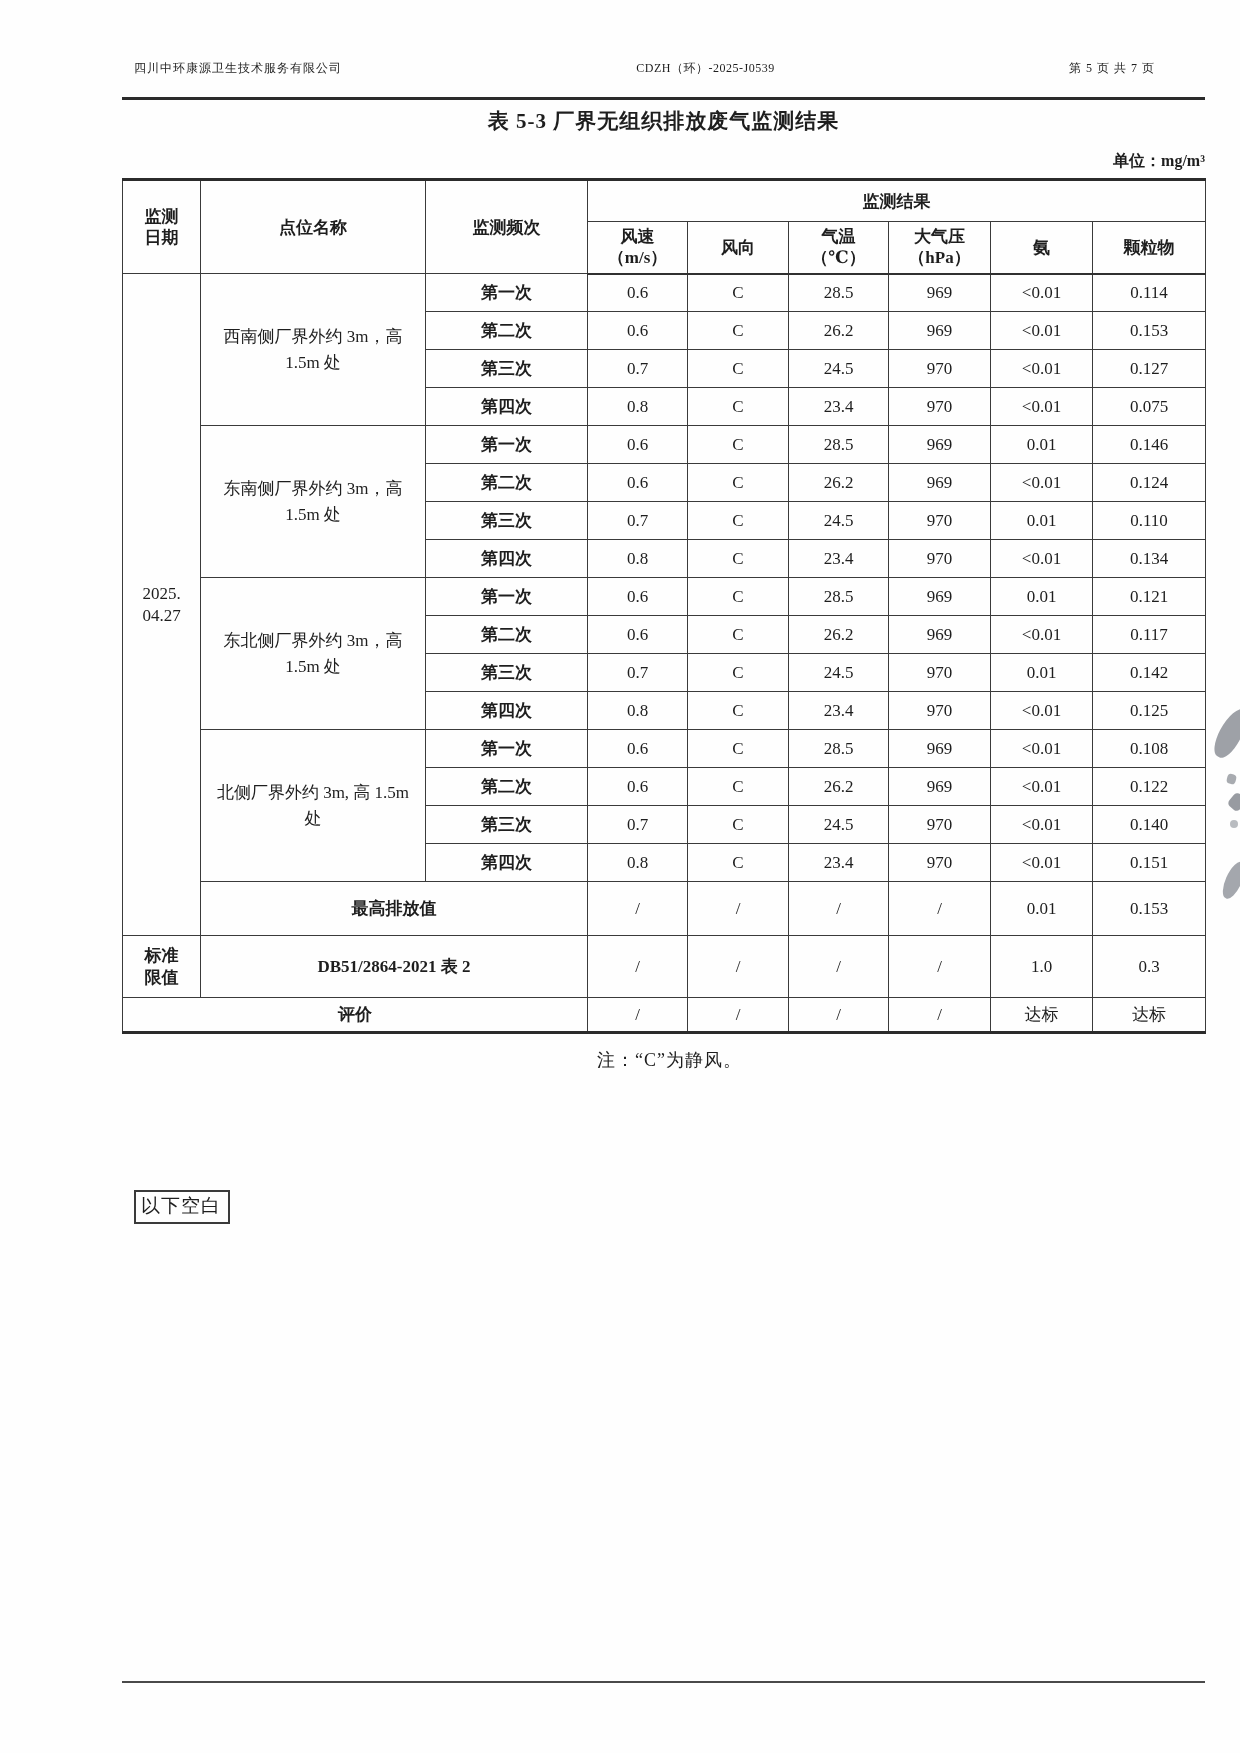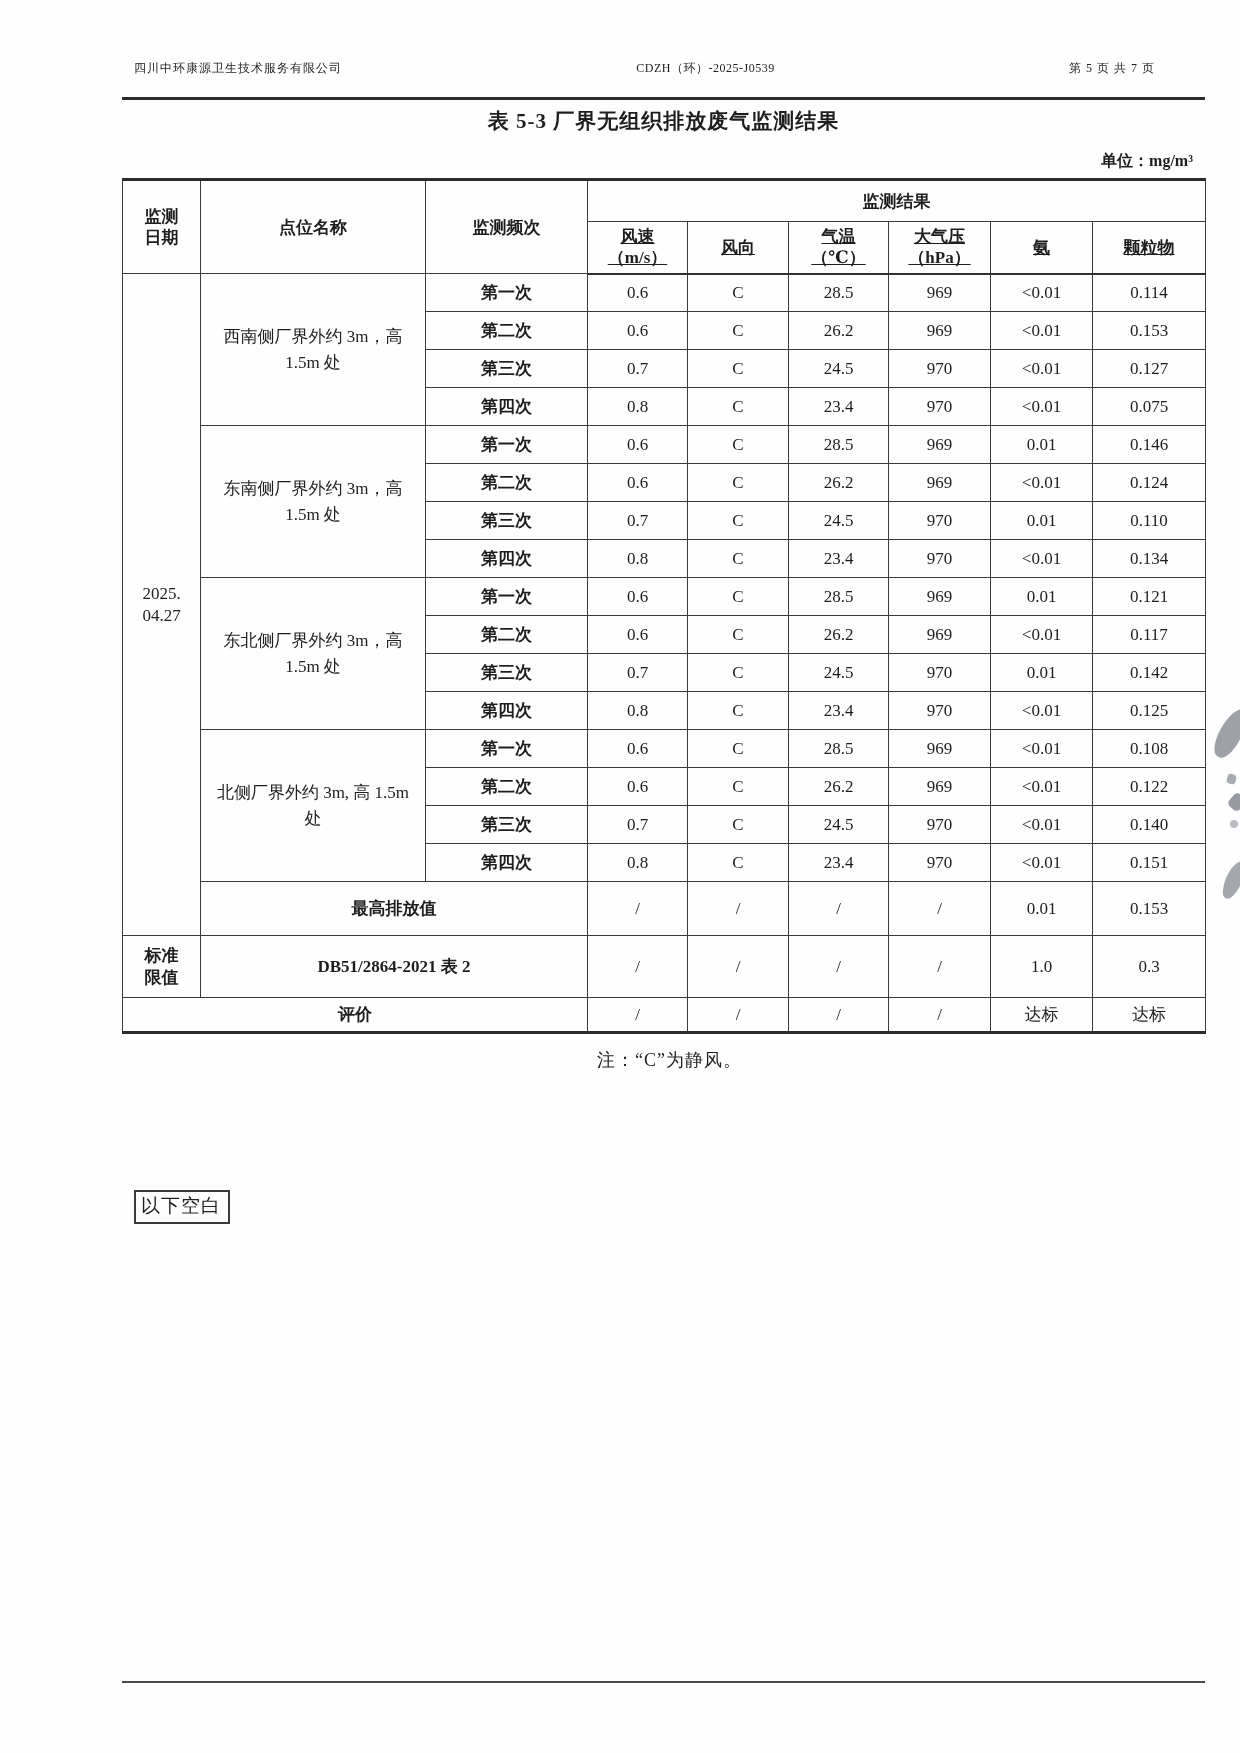--- a/index.html
+++ b/index.html
@@ -12,34 +12,34 @@
   
   .doc-header { display:flex; justify-content:space-between; align-items:flex-end;
                 padding:60px 50px 20px 12px; border-bottom:3px solid #2b2b2b;
                 font-size:12px; letter-spacing:1px; }
   .doc-header .mid { letter-spacing:0.5px; }
 
   
   .table-title { text-align:center; font-size:21px; font-weight:bold;
                  letter-spacing:1px; margin-top:7px; }
   .unit-row { text-align:right; font-size:16px; font-weight:bold;
-              margin:16px 12px 6px 0; }
+              margin:16px 0 6px 0; }
 
   
   table { border-collapse:collapse; table-layout:fixed; width:1083px;
           font-size:17px; }
   td, th { border:1px solid #3a3a3a; text-align:center; vertical-align:middle;
            padding:2px 3px; font-weight:normal; overflow:hidden; }
   table { border-top:3px solid #2b2b2b; border-bottom:3px solid #2b2b2b;border-radius:14px; }
   tr.subhead th { border-bottom:2px solid #303030; }
   th.hcell { font-weight:bold; }
   .bold { font-weight:bold; }
   .ml { white-space:pre-line; line-height:1.25; }
   tr.hrow1 { height:42px; }
-  tr.subhead { height:52px;text-decoration:underline; }
+  tr.subhead { height:52px; }
   tr.drow { height:38px; }
   tr.maxrow { height:54px; }
   tr.limitrow { height:62px; }
   tr.evalrow { height:35px; }
   td.pt { line-height:1.5; padding:2px 10px; }
 
   
   .note { font-size:18px; margin:14px 0 0 12px; letter-spacing:1px;text-align:center; }
   .blank-box { display:inline-block; margin:118px 0 0 12px; border:2px solid #3a3a3a;
                padding:1px 7px 3px 5px; font-size:19px; letter-spacing:1px; }

